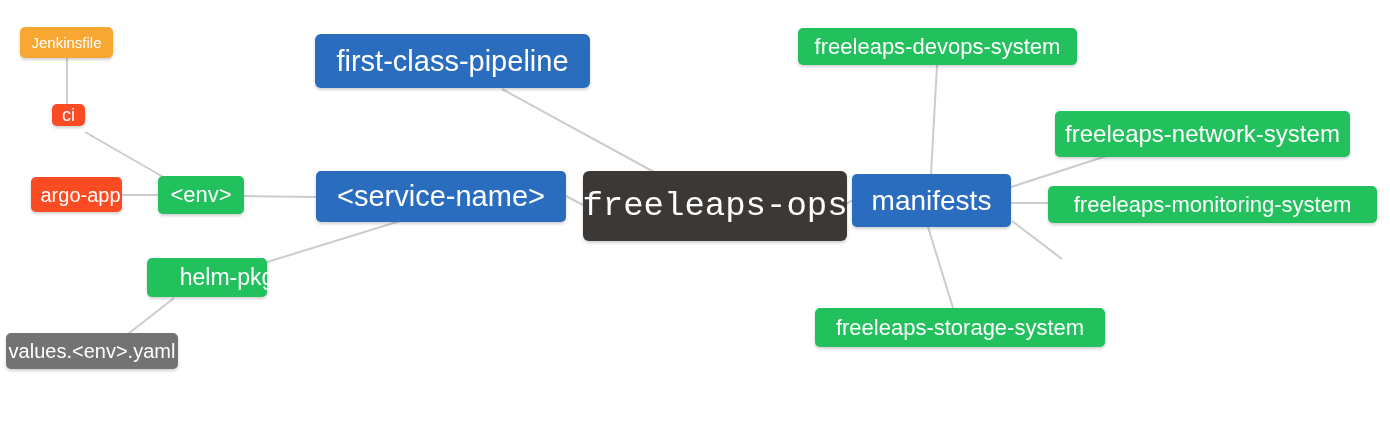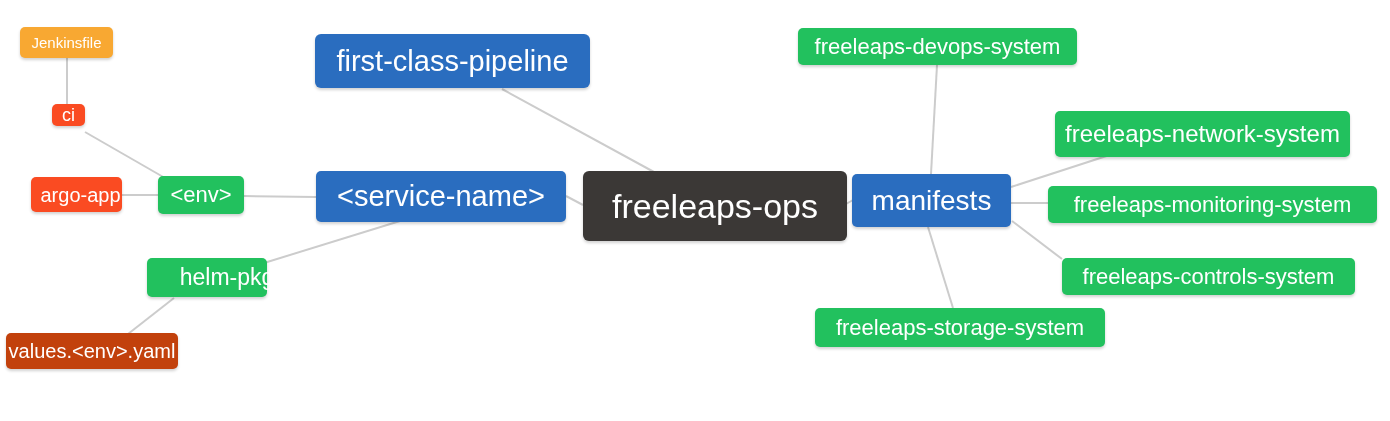--- a/index.html
+++ b/index.html
@@ -33,21 +33,21 @@
   }
   
   #n-jenkinsfile        { left: 20px;   top: 27px;  width: 93px;  height: 31px; font-size: 15px; }
   #n-ci                 { left: 52px;   top: 104px; width: 33px;  height: 22px; font-size: 18px; }
   #n-argo-app           { left: 31px;   top: 177px; width: 91px;  height: 35px; font-size: 20px; }
   #n-env                { left: 158px;  top: 176px; width: 86px;  height: 38px; font-size: 22px; }
   #n-helm-pkg           { left: 147px;  top: 258px; width: 120px; height: 39px; font-size: 23px; padding-left: 40px; }
   #n-values-env-yaml    { left: 6px;    top: 333px; width: 172px; height: 36px; font-size: 20px; }
   #n-first-class-pipeline { left: 315px; top: 34px; width: 275px; height: 54px; font-size: 29px; }
   #n-service-name       { left: 316px;  top: 171px; width: 250px; height: 51px; font-size: 29px; }
-  #n-freeleaps-ops      { left: 583px;  top: 171px; width: 264px; height: 70px; font-size: 34px; border-radius: 6px; }
+  #n-freeleaps-ops      { left: 583px;  top: 171px; width: 264px; height: 70px; font-size: 34px; border-radius: 6px; font-family: Liberation Mono, monospace; }
   #n-manifests          { left: 852px;  top: 174px; width: 159px; height: 53px; font-size: 28px; }
   #n-devops-system      { left: 798px;  top: 28px;  width: 279px; height: 37px; font-size: 22px; }
   #n-network-system     { left: 1055px; top: 111px; width: 295px; height: 46px; font-size: 24px; }
   #n-monitoring-system  { left: 1048px; top: 186px; width: 329px; height: 37px; font-size: 22px; }
   #n-controls-system    { left: 1062px; top: 258px; width: 293px; height: 37px; font-size: 22px; }
   #n-storage-system     { left: 815px;  top: 308px; width: 290px; height: 39px; font-size: 22px; }
 </style>
 </head>
 <body>
 
@@ -75,33 +75,32 @@
   <div class="node" id="n-jenkinsfile" style="background: rgb(248, 168, 50);">Jenkinsfile</div>
 
   <div class="node" id="n-ci" style="background: rgb(250, 75, 34);">ci</div>
 
   <div class="node" id="n-argo-app" style="background: rgb(250, 75, 34); padding-left: 8px;">argo-app</div>
 
   <div class="node" id="n-env" style="background: rgb(34, 193, 94);">&lt;env&gt;</div>
 
   <div class="node" id="n-helm-pkg" style="background: rgb(34, 193, 94);">helm-pkg</div>
 
-  <div class="node" id="n-values-env-yaml" style="background: #c2410c;">values.&lt;env&gt;.yaml</div>
+  <div class="node" id="n-values-env-yaml" style="background: #737373;">values.&lt;env&gt;.yaml</div>
 
   <div class="node" id="n-first-class-pipeline" style="background: rgb(42, 109, 191); border-radius: 6px;">first-class-pipeline</div>
 
   <div class="node" id="n-service-name" style="background: rgb(42, 109, 191);">&lt;service-name&gt;</div>
 
   <div class="node" id="n-freeleaps-ops" style="background: rgb(59, 56, 54);">freeleaps-ops</div>
 
   <div class="node" id="n-manifests" style="background: rgb(42, 109, 191);">manifests</div>
 
   <div class="node" id="n-devops-system" style="background: rgb(34, 193, 94);">freeleaps-devops-system</div>
 
   <div class="node" id="n-network-system" style="background: rgb(34, 193, 94);">freeleaps-network-system</div>
 
   <div class="node" id="n-monitoring-system" style="background: rgb(34, 193, 94);">freeleaps-monitoring-system</div>
 
-  <div class="node" id="n-controls-system" style="background: rgb(34, 193, 94);">freeleaps-controls-system</div>
 
   <div class="node" id="n-storage-system" style="background: rgb(34, 193, 94);">freeleaps-storage-system</div>
 
 </div>
 
 </body></html>

